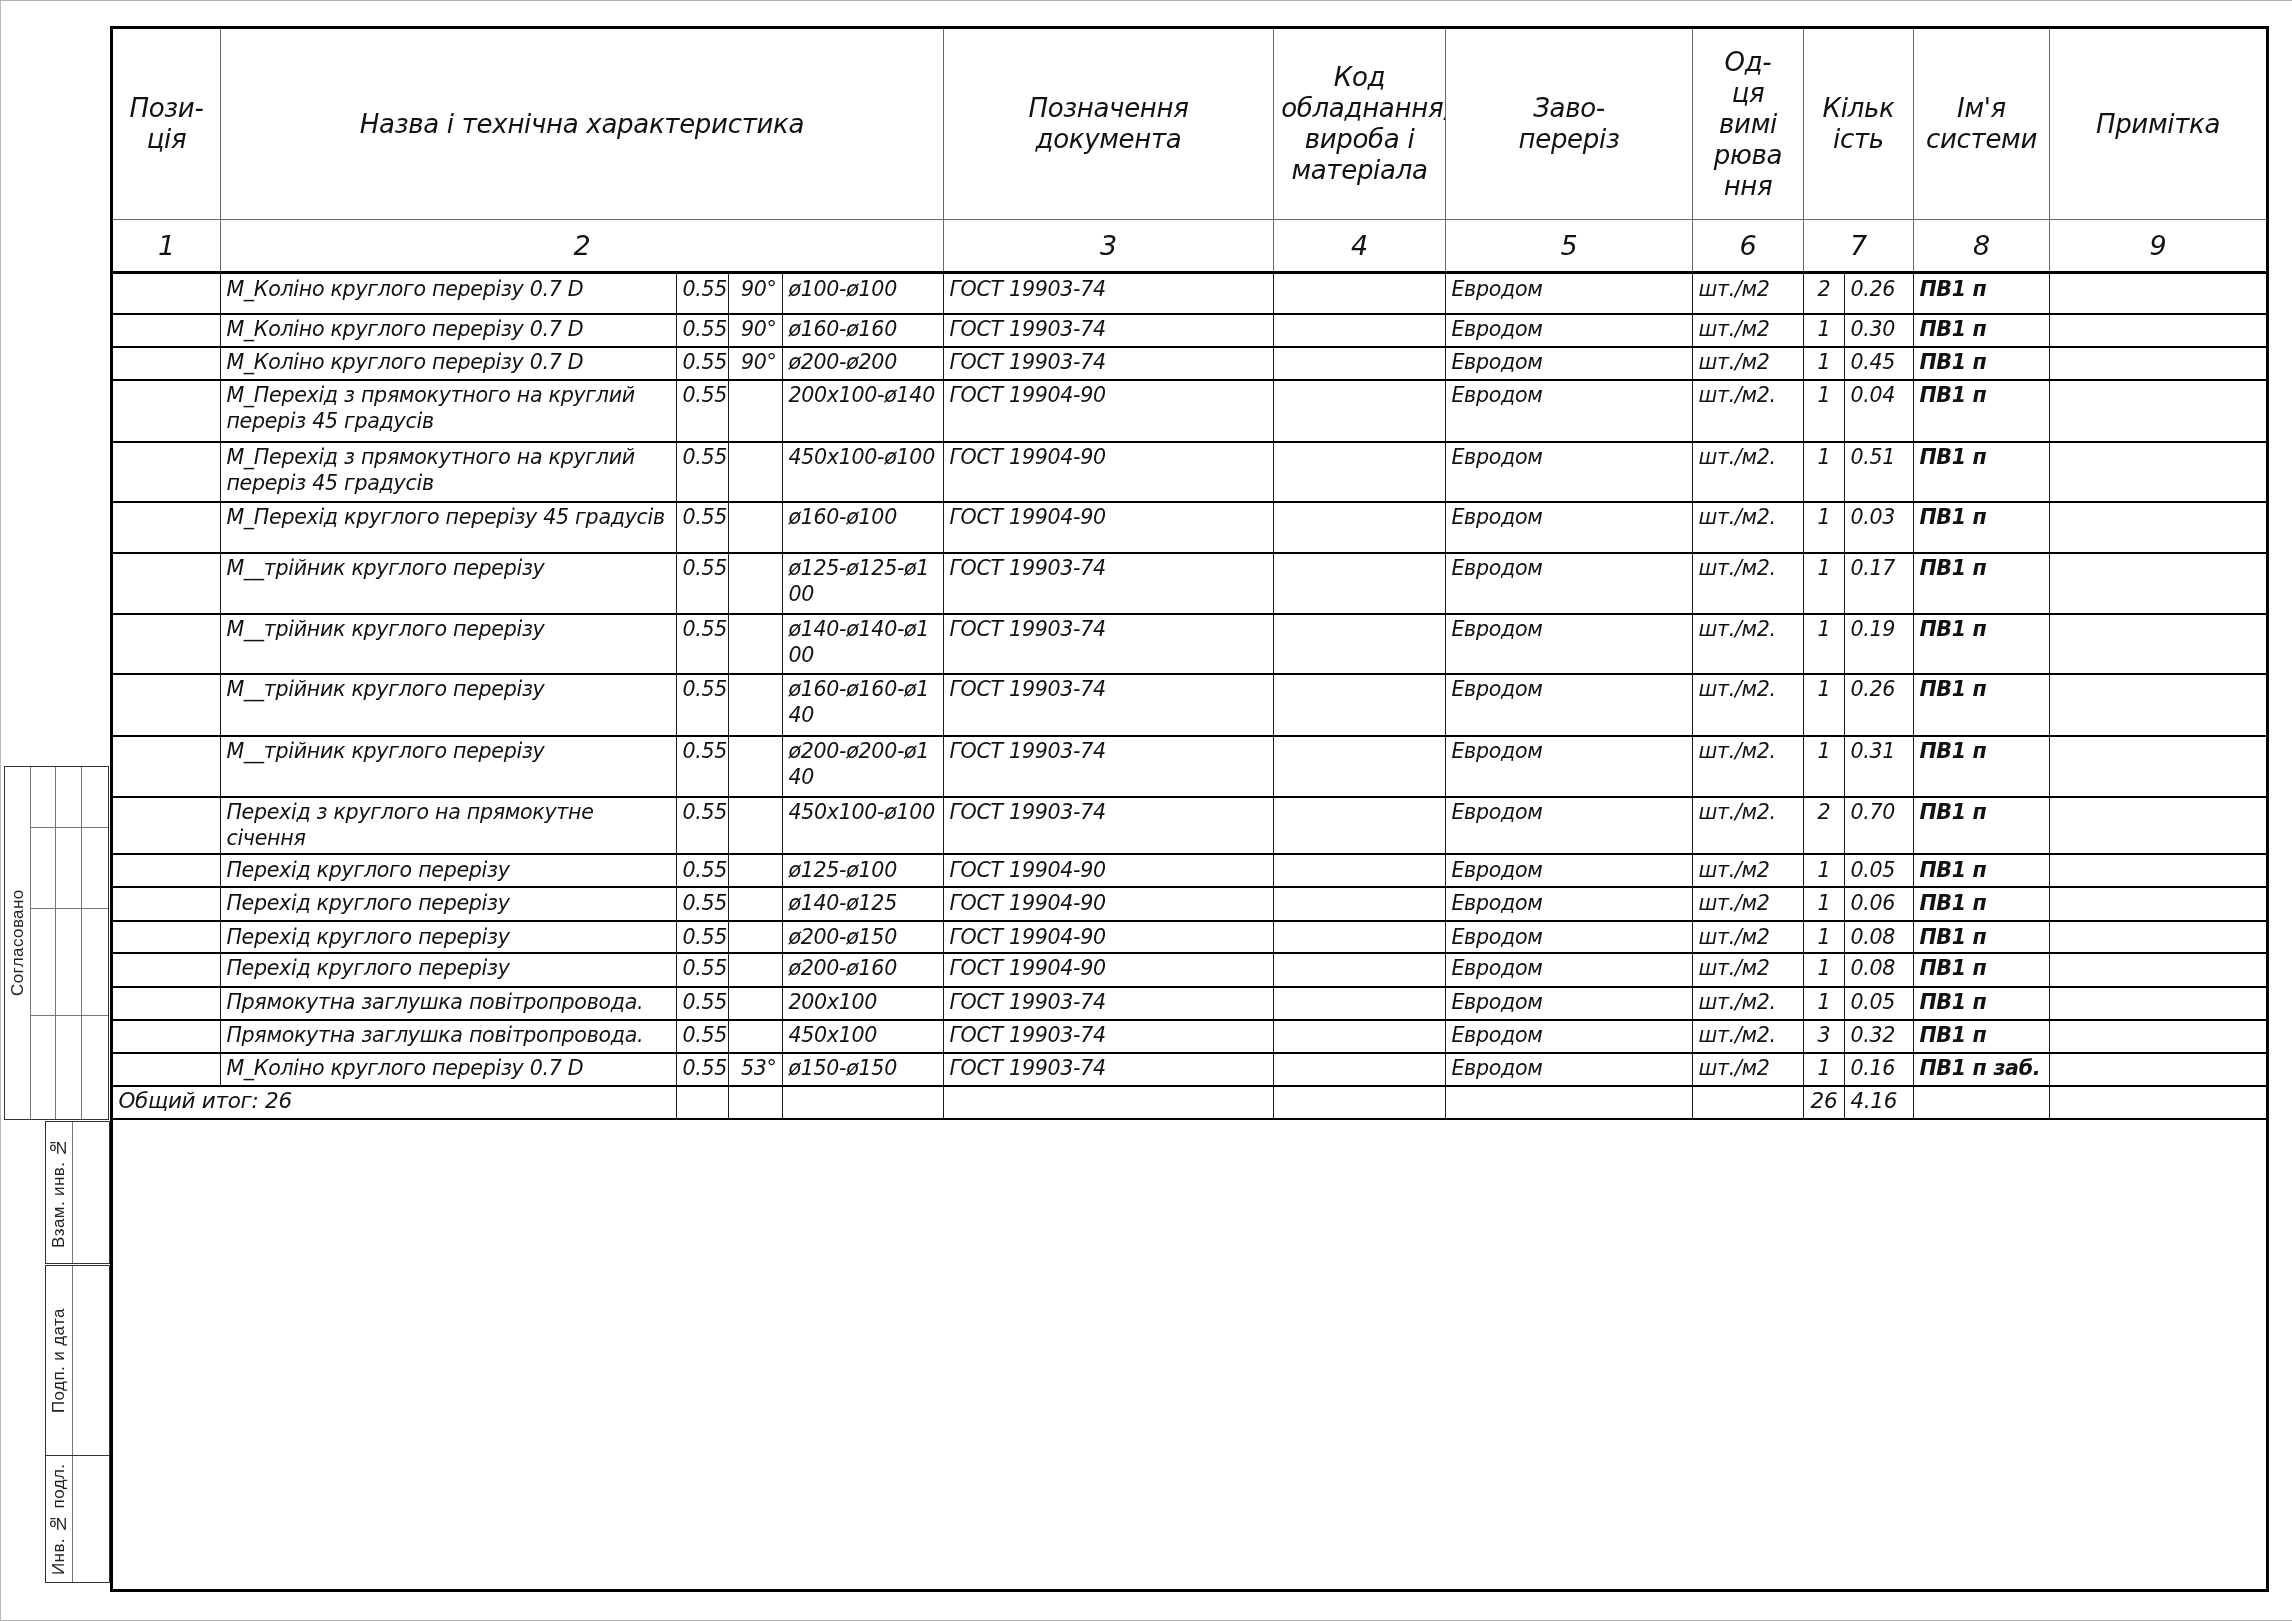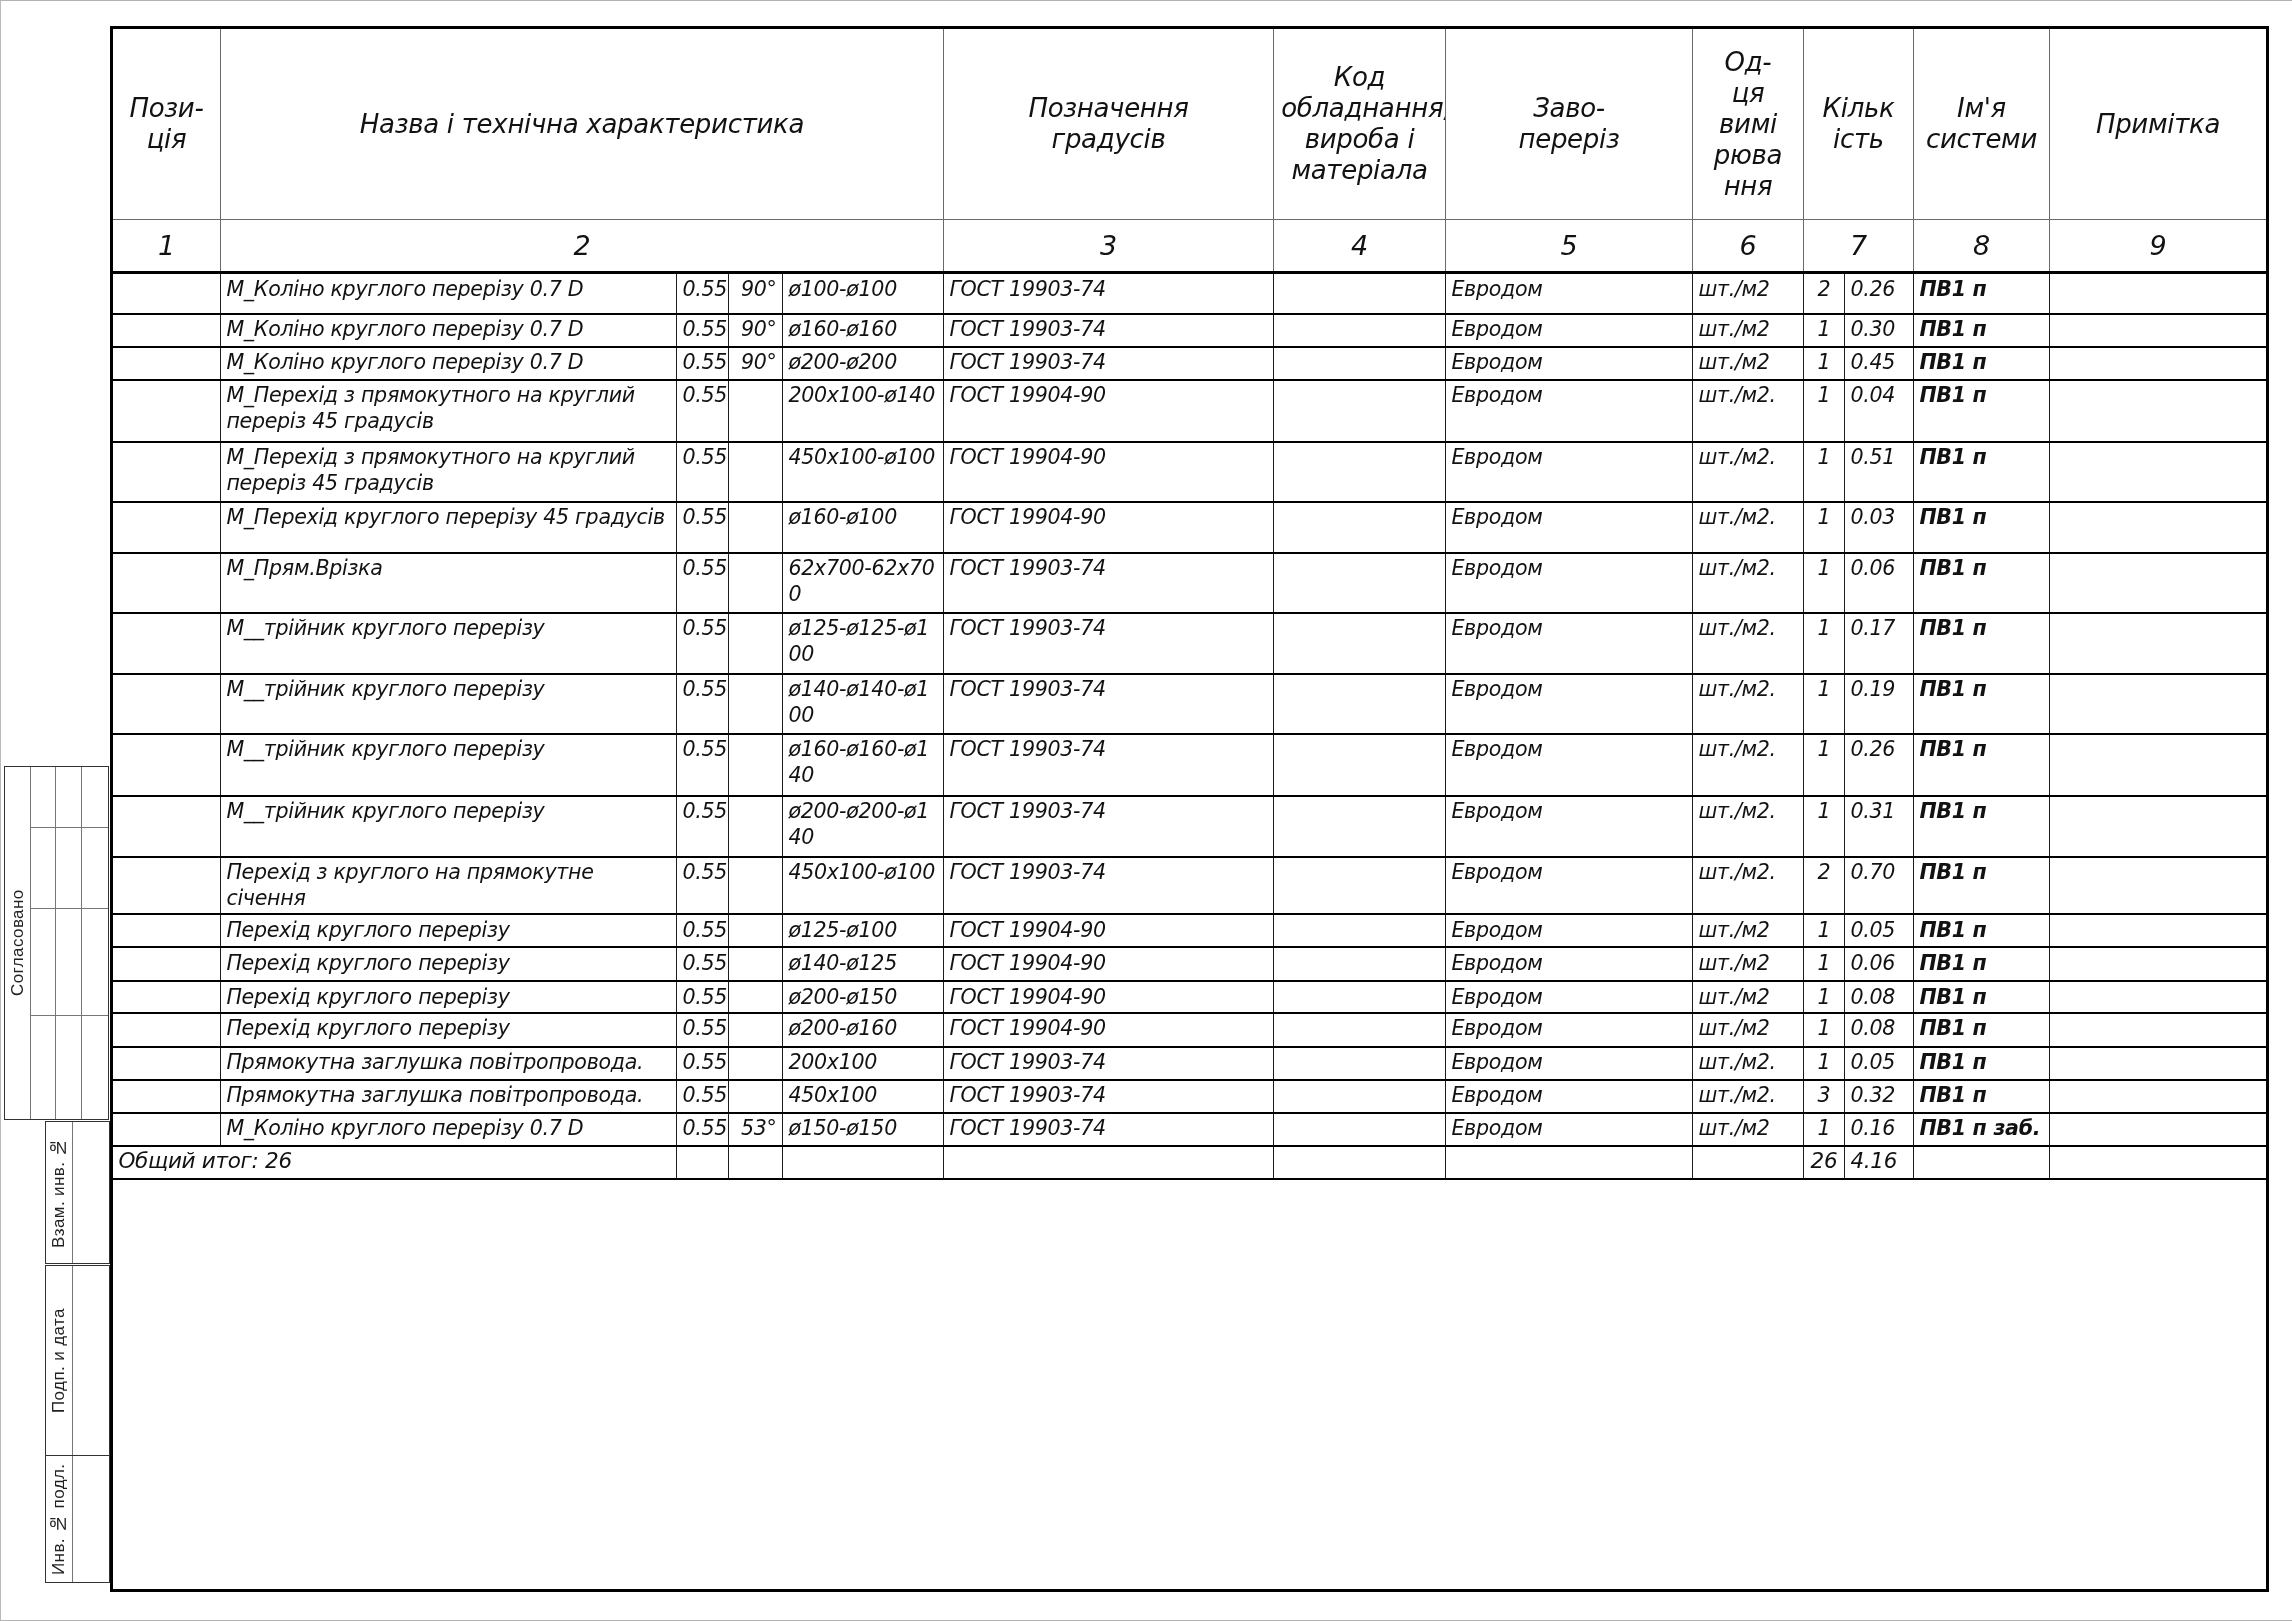--- a/index.html
+++ b/index.html
@@ -147,21 +147,21 @@
       <col style="width:69px">
       <col style="width:136px">
     <col style="width:218px">
   </colgroup>
   <tbody>
     <tr class="hdr" style="height:192px">
       <td class="h-pos">Пози-
 ція</td>
       <td colspan="4">Назва і технічна характеристика</td>
       <td>Позначення
-градусів</td>
+документа</td>
       <td class="h-code">Код
 обладнання,
 вироба і
 матеріала</td>
       <td class="h-ven">Заво-
 переріз</td>
       <td class="h-unit">Од-
 ця
 вимі
 рюва
@@ -266,35 +266,20 @@
     <td class="c-size">ø160-ø100</td>
     <td class="c-doc">ГОСТ 19904-90</td>
     <td class="c-code"></td>
     <td class="c-ven">Евродом</td>
     <td class="c-unit">шт./м2.</td>
     <td class="c-qty">1</td>
     <td class="c-area">0.03</td>
     <td class="c-sys">ПВ1 п</td>
     <td class="c-note"></td>
   </tr>
-      <tr class="data" style="height: 60px;">
-    <td class="c-pos"></td>
-    <td class="c-name">М_Прям.Врізка</td>
-    <td class="c-thk">0.55</td>
-    <td class="c-ang"></td>
-    <td class="c-size">62x700-62x700</td>
-    <td class="c-doc">ГОСТ 19903-74</td>
-    <td class="c-code"></td>
-    <td class="c-ven">Евродом</td>
-    <td class="c-unit">шт./м2.</td>
-    <td class="c-qty">1</td>
-    <td class="c-area">0.06</td>
-    <td class="c-sys">ПВ1 п</td>
-    <td class="c-note"></td>
-  </tr>
       <tr class="data" style="height: 61px;">
     <td class="c-pos"></td>
     <td class="c-name">М__трійник круглого перерізу</td>
     <td class="c-thk">0.55</td>
     <td class="c-ang"></td>
     <td class="c-size">ø125-ø125-ø100</td>
     <td class="c-doc">ГОСТ 19903-74</td>
     <td class="c-code"></td>
     <td class="c-ven">Евродом</td>
     <td class="c-unit">шт./м2.</td>

